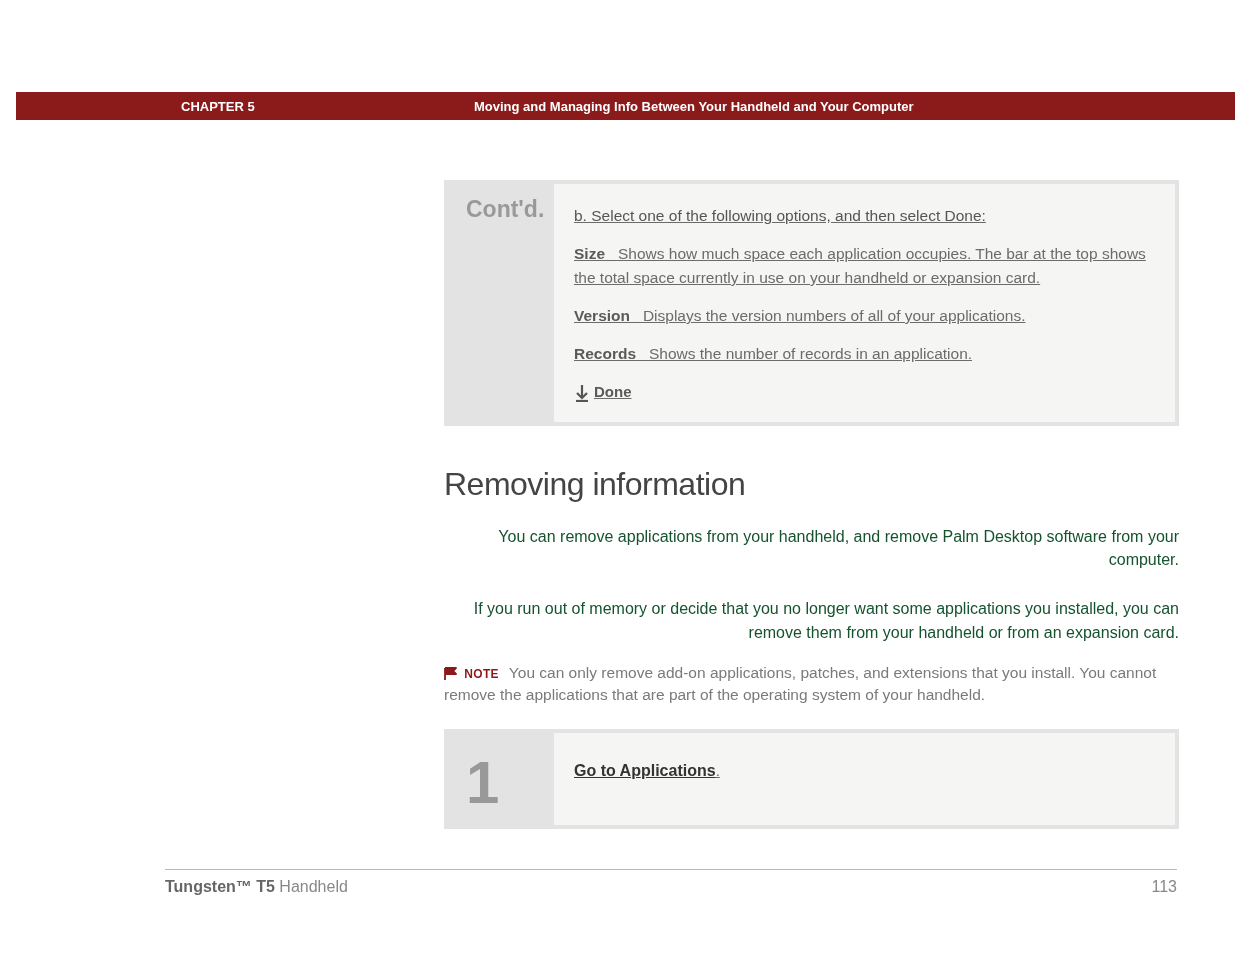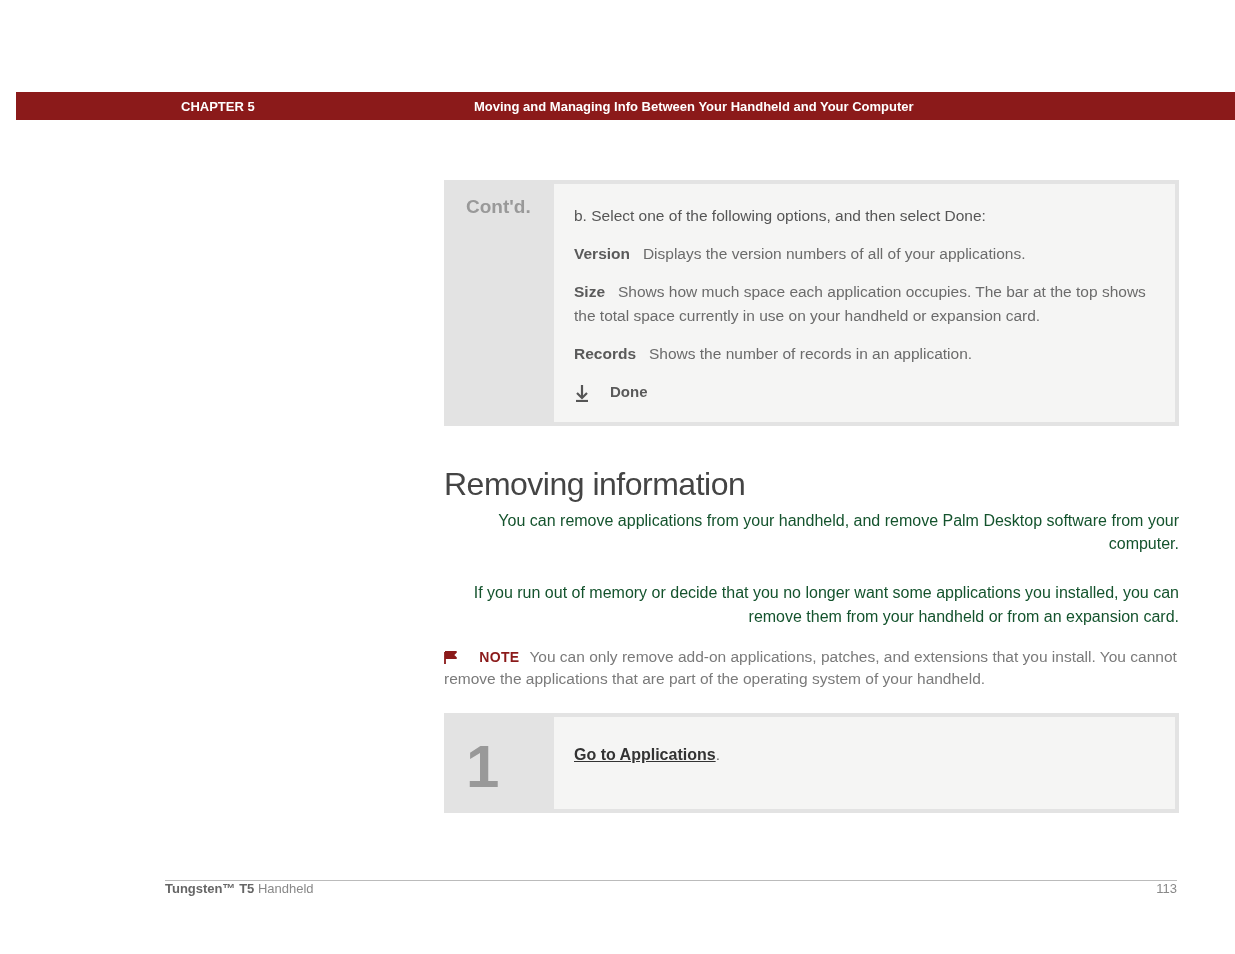--- a/index.html
+++ b/index.html
@@ -48,63 +48,64 @@
   }
   .step-inner {
     display: flex;
   }
   .step-number {
     width: 106px;
     flex-shrink: 0;
     padding: 12px 18px;
     color: #999999;
     font-weight: bold;
-    font-size: 19px;
+    font-size: 23px;
   }
   .step-number.big {
     font-size: 60px;
     line-height: 1;
     padding-top: 20px;
   }
   .step-content {
     flex: 1;
     background: #f5f5f4;
     padding: 20px 24px 18px 20px;
     font-size: 15.5px;
     line-height: 1.55;
     color: #6b6b6b;
+    text-decoration: underline;
   }
   .step-content .lead {
     color: #555;
     margin-bottom: 14px;
   }
   .step-content p { margin-bottom: 14px; }
   .step-content .opt-label {
     color: #5a5a5a;
     font-weight: bold;
   }
   .done-row, .continued-row {
     display: flex;
     align-items: center;
-    gap: 20px;
+    gap: 4px;
     margin-top: 8px;
   }
   .done-icon, .continued-icon, .note-icon {
     display: inline-block;
   }
   .done-label, .continued-label {
     font-weight: bold;
     color: #5a5a5a;
     font-size: 15px;
   }
   h1.section-heading {
     font-size: 32px;
     font-weight: normal;
     color: #444;
-    margin-bottom: 6px;
+    margin-bottom: 22px;
     letter-spacing: -0.5px;
   }
   .body-text {
     font-size: 16px;
     color: #14532d;
     line-height: 1.45;
     margin-bottom: 26px;
     text-align: right;
   }
   h2.subheading {
@@ -115,40 +116,40 @@
   }
   .note-line {
     font-size: 15.5px;
     color: #7a7a7a;
     line-height: 1.45;
     margin-bottom: 22px;
   }
   .note-label {
     color: #8b1a1a;
     font-weight: bold;
-    font-size: 14px;
+    font-size: 12px;
     letter-spacing: 0.3px;
     margin-right: 10px;
-    margin-left: 15px;
   }
   .step-link {
     color: #333;
     font-weight: bold;
     text-decoration: underline;
     font-size: 16px;
   }
   .footer {
     position: absolute;
     bottom: 58px;
     left: 165px;
     right: 58px;
     border-top: 1px solid #bbb;
+    padding-top: 8px;
     display: flex;
     justify-content: space-between;
-    font-size: 13px;
+    font-size: 16px;
     color: #888;
   }
   .footer .product { }
   .footer .product .bold { font-weight: bold; color: #666; }
   svg { vertical-align: middle; }
 </style>
 </head>
 <body>
 
 <div class="header-bar">
@@ -157,24 +158,24 @@
 </div>
 
 <div class="content-area">
 
   <div class="step-box">
     <div class="step-inner">
       <div class="step-number">Cont'd.</div>
       <div class="step-content">
         <p class="lead">b.  Select one of the following options, and then select Done:</p>
         <p>
+          <span class="opt-label">Size</span>&nbsp;&nbsp;&nbsp;<span>Shows how much space each application occupies. The bar at the top shows the total space currently in use on your handheld or expansion card.</span>
+        </p>
+        <p>
           <span class="opt-label">Version</span>&nbsp;&nbsp;&nbsp;<span>Displays the version numbers of all of your applications.</span>
-        </p>
-        <p>
-          <span class="opt-label">Size</span>&nbsp;&nbsp;&nbsp;<span>Shows how much space each application occupies. The bar at the top shows the total space currently in use on your handheld or expansion card.</span>
         </p>
         <p>
           <span class="opt-label">Records</span>&nbsp;&nbsp;&nbsp;<span>Shows the number of records in an application.</span>
         </p>
         <div class="done-row">
           <span class="done-icon">
             <svg width="16" height="18" viewBox="0 0 16 18">
                 <line x1="8" y1="1" x2="8" y2="13" stroke="#555" stroke-width="2.2"></line>
                 <polyline points="3,9 8,14 13,9" fill="none" stroke="#555" stroke-width="2.2"></polyline>
                 <line x1="2" y1="17" x2="14" y2="17" stroke="#555" stroke-width="2.2"></line>

